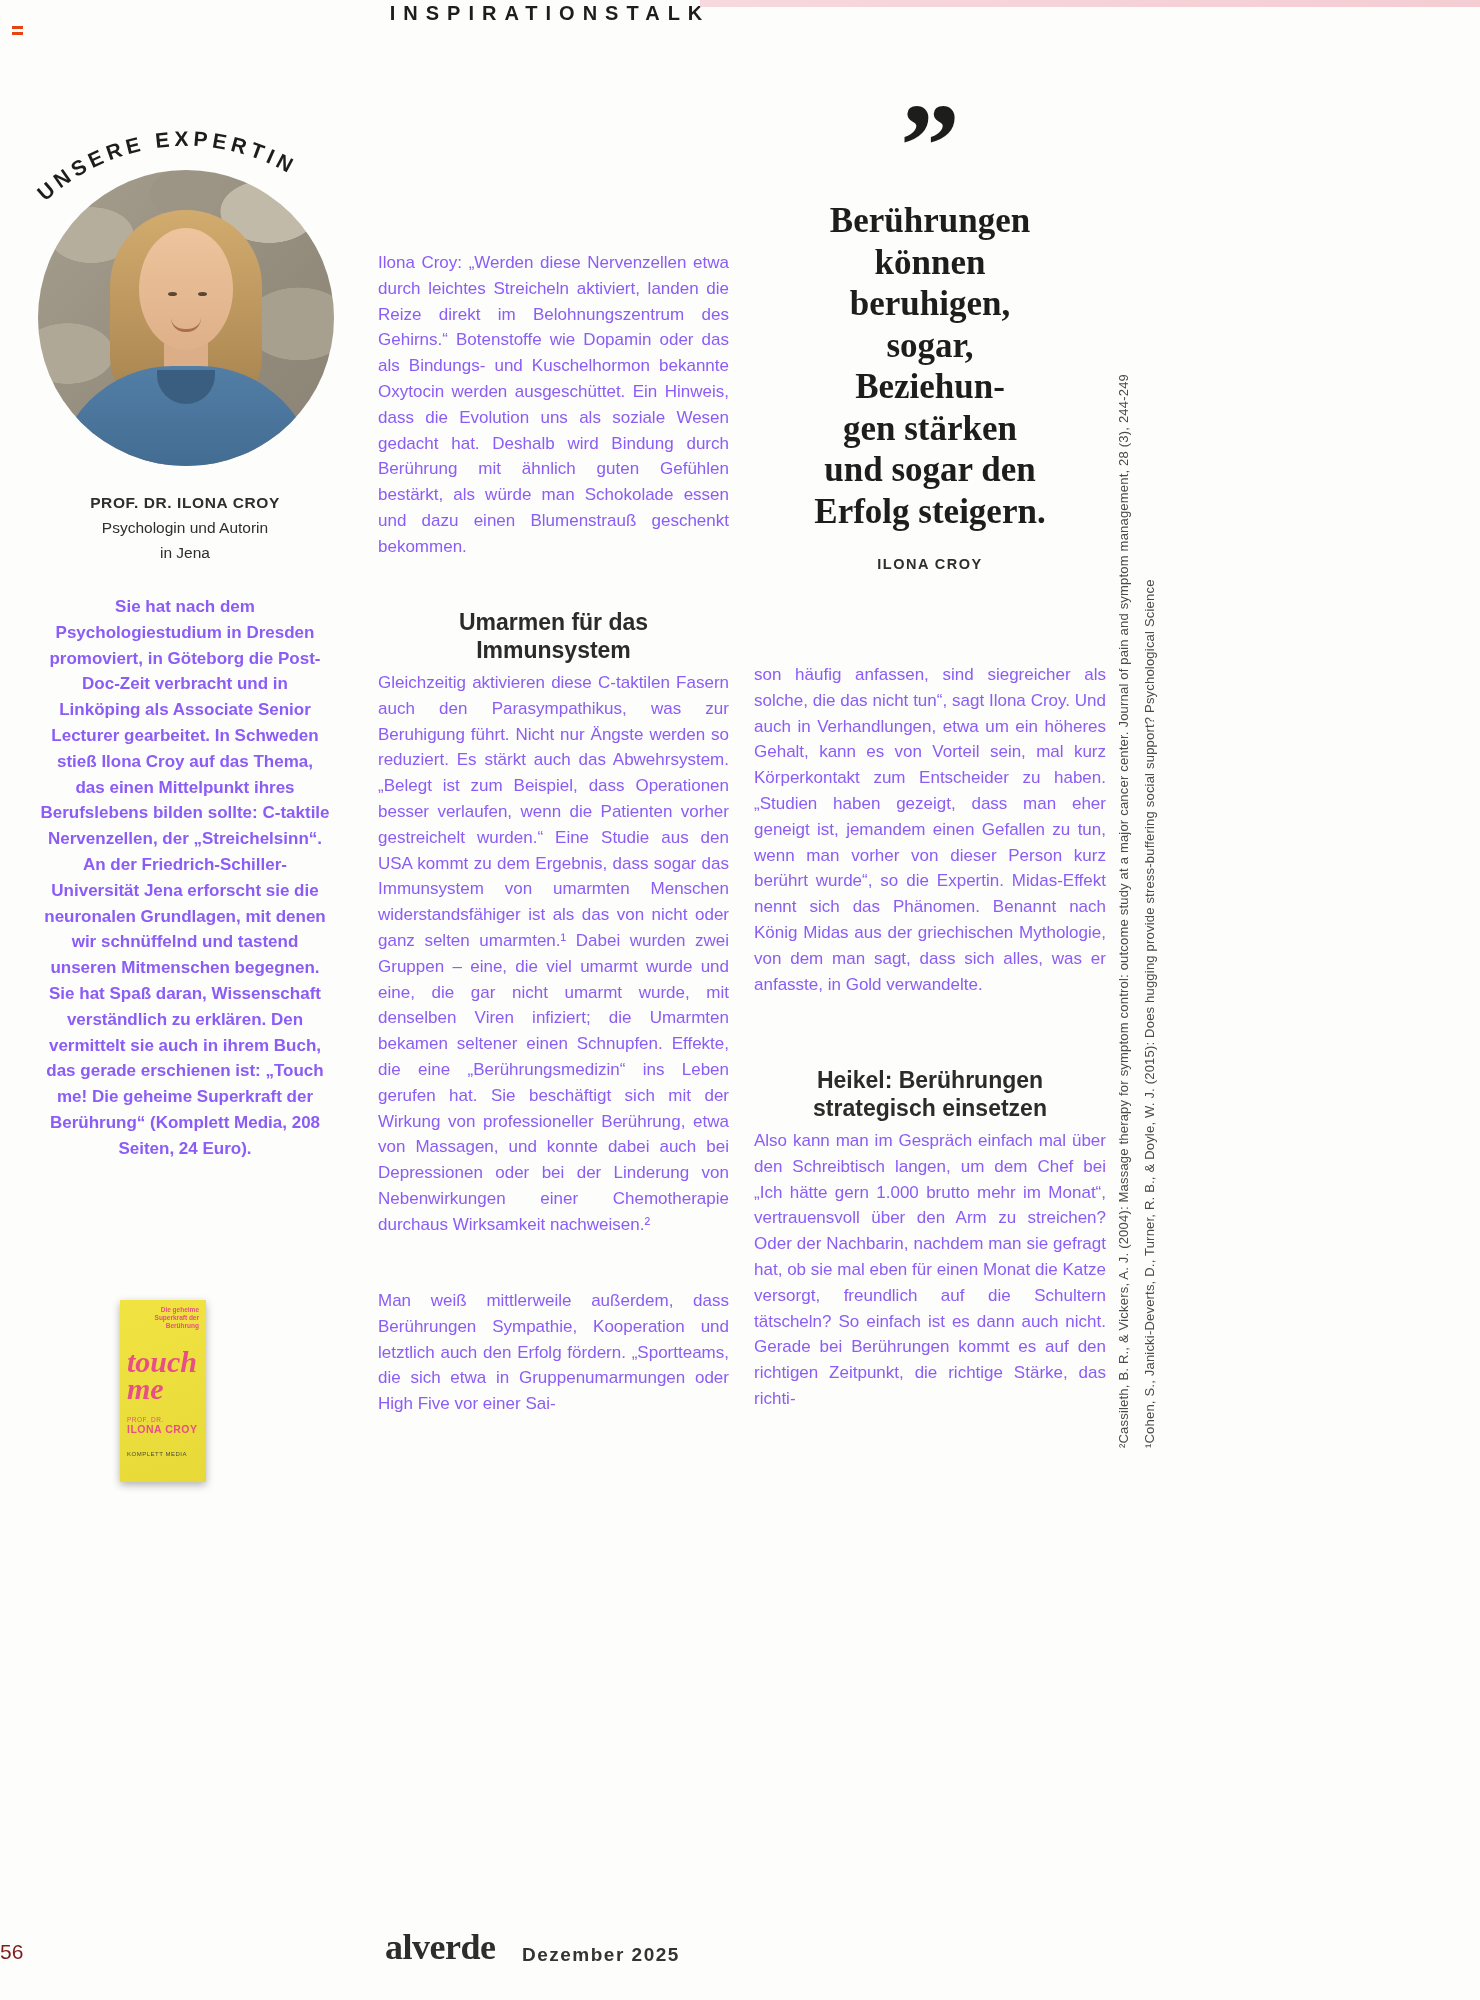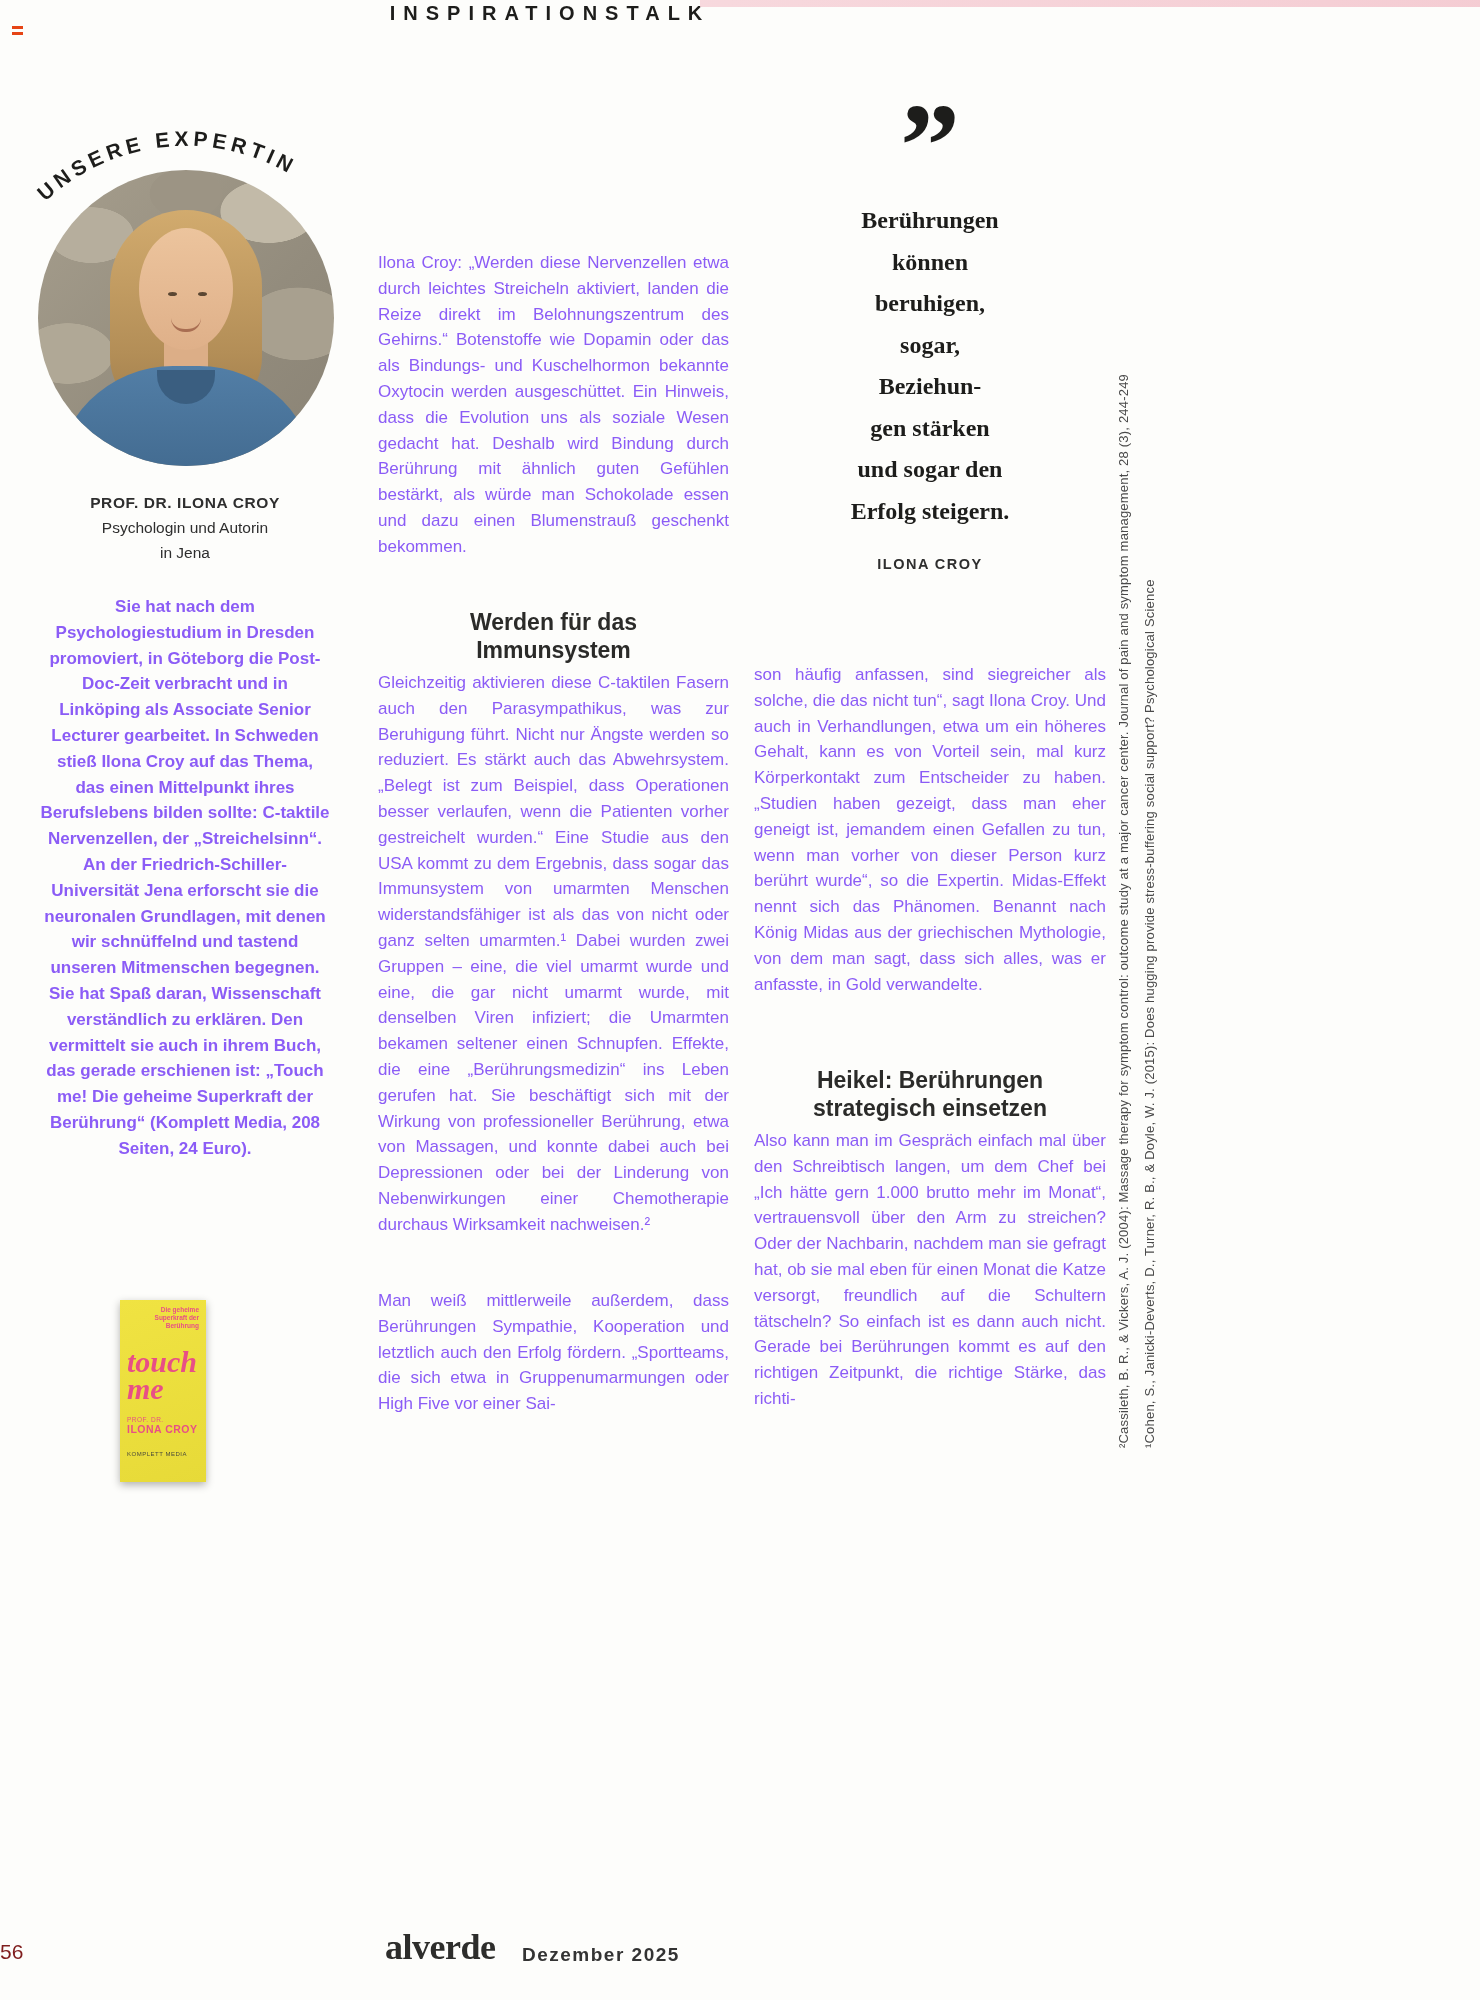--- a/index.html
+++ b/index.html
@@ -108,21 +108,21 @@
 
   
   .quote-mark {
     position:absolute; left:754px; top:96px; width:352px; text-align:center;
     font-family:"Liberation Serif", serif; font-weight:bold;
     font-size:120px; line-height:100px; color:#1d1d1b;
   }
   .quote-lines {
     position:absolute; left:744px; top:200px; width:372px; text-align:center;
     font-family:"Liberation Serif", serif; font-weight:bold;
-    font-size:24px; line-height:41.5px; color:#1d1d1b;
+    font-size:35px; line-height:41.5px; color:#1d1d1b;
   }
   .quote-attr {
     position:absolute; left:754px; top:556px; width:352px; text-align:center;
     font-size:14.5px; font-weight:bold; letter-spacing:1.5px; color:#2e2e2e;
   }
 
   .right-para1   { left:754px; top:662px;  width:352px; }
   .right-heading { left:754px; top:1066px; width:352px; }
   .right-para2   { left:754px; top:1128px; width:352px; }
 
@@ -194,21 +194,21 @@
       <span>me</span>
     </div>
     <div class="author-prefix">PROF. DR.</div>
     <div class="author">ILONA CROY</div>
     <div class="publisher">KOMPLETT MEDIA</div>
   </div>
 
   <div class="col body-text mid-para1">Ilona Croy: „Werden diese Nervenzellen etwa durch leichtes Streicheln aktiviert, landen die Reize direkt im Belohnungszentrum des Gehirns.“ Botenstoffe wie Dopamin oder das als Bindungs- und Kuschelhormon bekannte Oxytocin werden ausgeschüttet. Ein Hinweis, dass die Evolution uns als soziale Wesen gedacht hat. Deshalb wird Bindung durch Berührung mit ähnlich guten Gefühlen bestärkt, als würde man Schokolade essen und dazu einen Blumenstrauß geschenkt bekommen.</div>
 
   <div class="col col-heading mid-heading">
-    <span>Werden für das</span><br>
+    <span>Umarmen für das</span><br>
     <span>Immunsystem</span>
   </div>
 
   <div class="col body-text mid-para2">Gleichzeitig aktivieren diese C-taktilen Fasern auch den Parasympathikus, was zur Beruhigung führt. Nicht nur Ängste werden so reduziert. Es stärkt auch das Abwehrsystem. „Belegt ist zum Beispiel, dass Operationen besser verlaufen, wenn die Patienten vorher gestreichelt wurden.“ Eine Studie aus den USA kommt zu dem Ergebnis, dass sogar das Immunsystem von umarmten Menschen widerstandsfähiger ist als das von nicht oder ganz selten umarmten.¹ Dabei wurden zwei Gruppen – eine, die viel umarmt wurde und eine, die gar nicht umarmt wurde, mit denselben Viren infiziert; die Umarmten bekamen seltener einen Schnupfen. Effekte, die eine „Berührungsmedizin“ ins Leben gerufen hat. Sie beschäftigt sich mit der Wirkung von professioneller Berührung, etwa von Massagen, und konnte dabei auch bei Depressionen oder bei der Linderung von Nebenwirkungen einer Chemotherapie durchaus Wirksamkeit nachweisen.²</div>
   <div class="col body-text mid-para3">Man weiß mittlerweile außerdem, dass Berührungen Sympathie, Kooperation und letztlich auch den Erfolg fördern. „Sportteams, die sich etwa in Gruppenumarmungen oder High Five vor einer Sai-</div>
 
   <div class="quote-mark">”</div>
   <div class="quote-lines">
     <div>Berührungen</div>
     <div>können</div>

